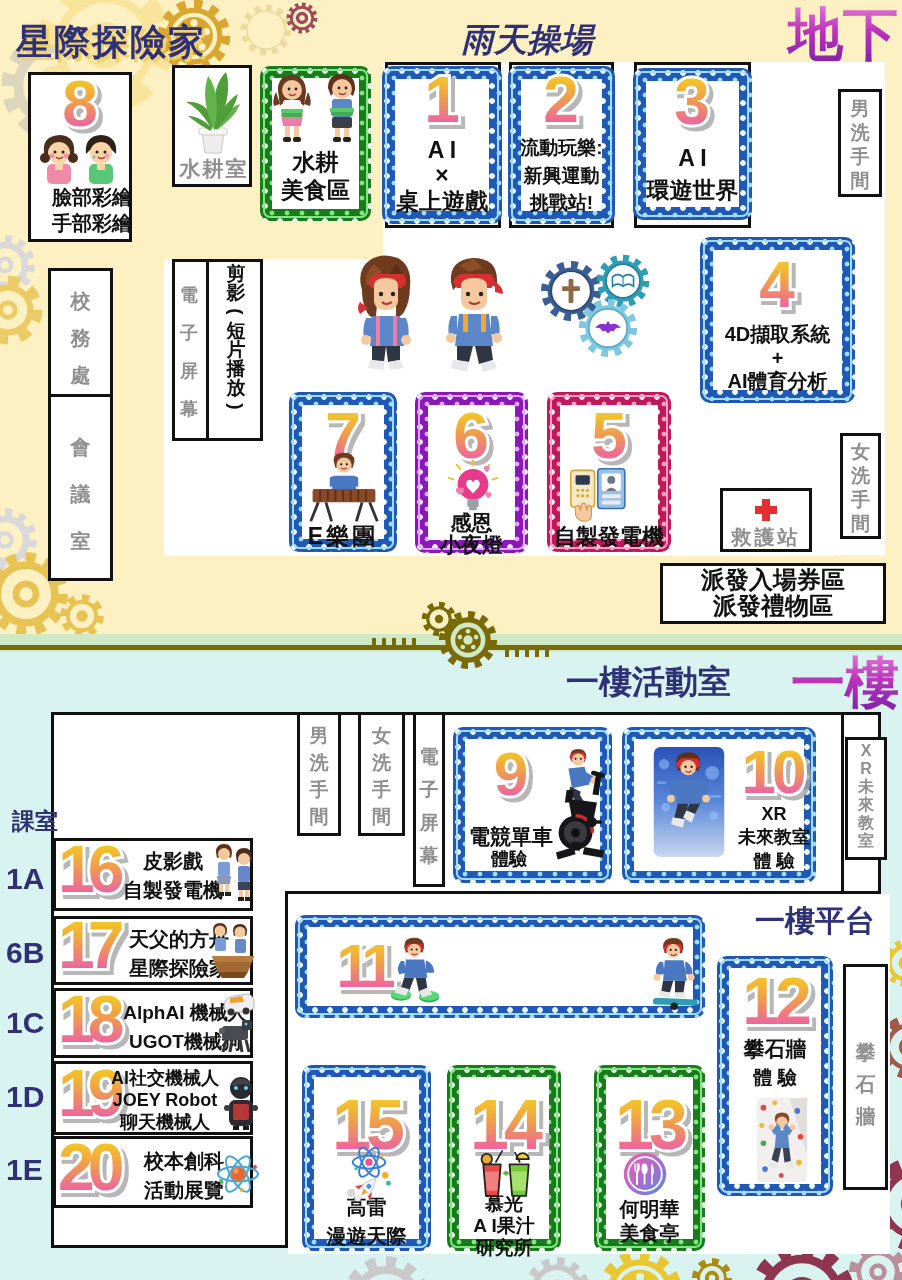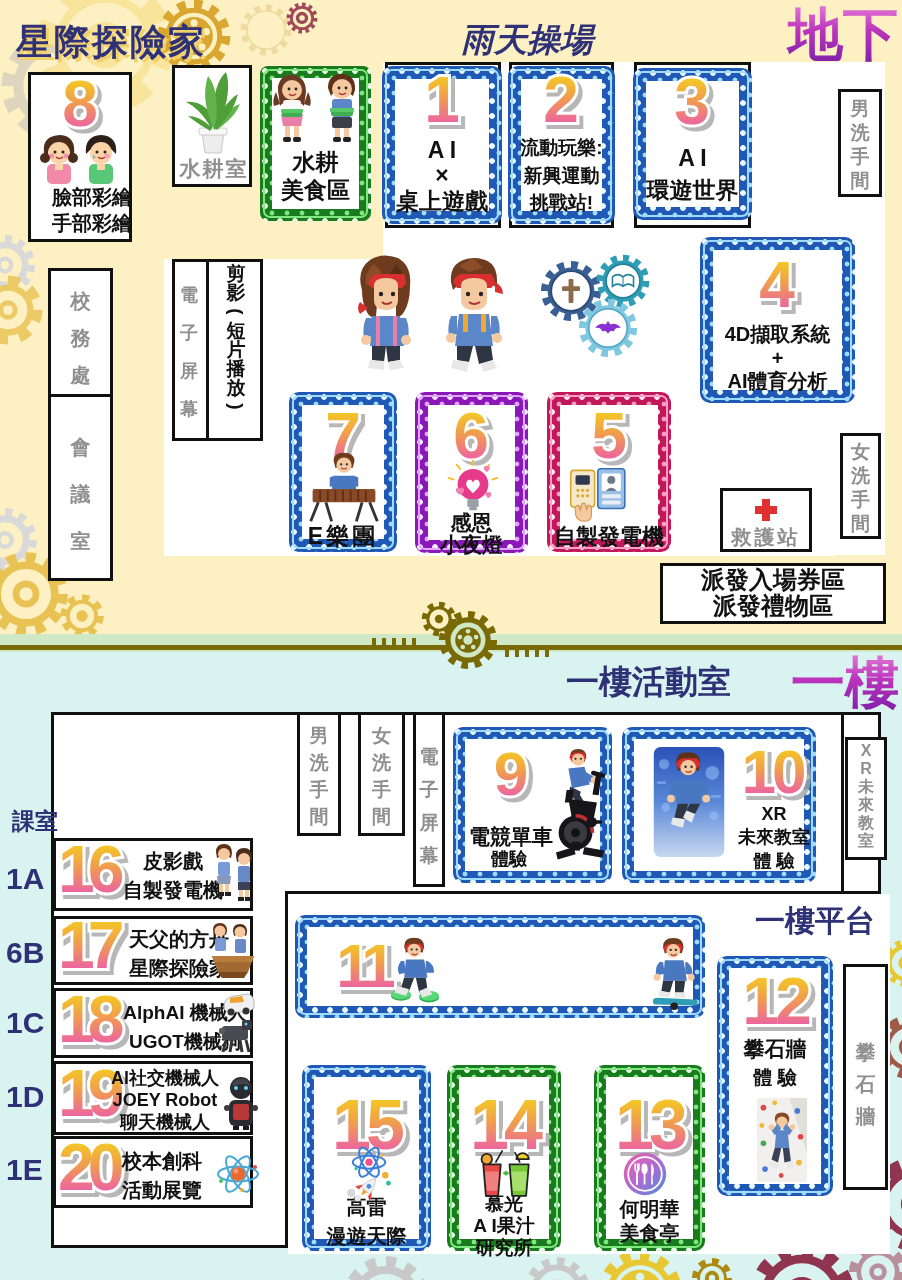--- a/index.html
+++ b/index.html
@@ -244,21 +244,21 @@
   </svg>
 
 <div class="abs navy" style="left:755px;top:901px;font-size:30px;">一樓平台</div>
 
 <div class="room" style="left:28px;top:72px;width:104px;height:170px;"></div>
 
 <svg class="abs bns" style="left:28px;top:72px;" width="104" height="62">
     <text class="bn" x="52" y="54" font-size="64" text-anchor="middle">8</text>
   </svg>
 
-<div class="abs btx" style="left:28px;top:184px;width:104px;font-size:20px;line-height:26px;text-align:right;">臉部彩繪<br>手部彩繪</div>
+<div class="abs btx" style="left:28px;top:184px;width:104px;font-size:20px;line-height:26px;text-align:left;padding-left:24px;">臉部彩繪<br>手部彩繪</div>
 
 <div class="room" style="left:172px;top:65px;width:80px;height:122px;"></div>
 
 <div class="abs vtx" style="left:175px;top:155px;width:78px;height:28px;font-size:21px;letter-spacing:2px;writing-mode:horizontal-tb;">水耕室</div>
 
 <div class="room" style="left:48px;top:268px;width:65px;height:129px;"></div>
 <div class="vcol" style="left:48px;top:283px;width:65px;font-size:20px;line-height:37px;">校<br>務<br>處</div>
 
 <div class="room" style="left:48px;top:394px;width:65px;height:187px;"></div>
 <div class="vcol" style="left:48px;top:424px;width:65px;font-size:20px;line-height:47px;">會<br>議<br>室</div>
@@ -320,21 +320,21 @@
 <div class="room" style="left:53px;top:988px;width:200px;height:70px;"></div>
 
 <div class="room" style="left:53px;top:1061px;width:200px;height:74px;"></div>
 
 <div class="room" style="left:53px;top:1136px;width:200px;height:72px;"></div>
 
 <div class="room" style="left:385px;top:62px;width:116px;height:166px;"></div>
 <div class="room" style="left:509px;top:62px;width:105px;height:166px;"></div>
 <div class="room" style="left:634px;top:62px;width:117px;height:166px;"></div>
 
-<div class="card cgreen" style="left:260px;top:66px;width:111px;height:155px;border-radius:8px;">
+<div class="card cgreen" style="left:260px;top:66px;width:111px;height:155px;">
 <div class="ring" style="border-color:#7fe87f;"></div>
 <div class="in" style="left:12px;top:12px;right:12px;bottom:12px;"></div>
 <div class="ctxt" style="top:82px;font-size:23px;">水耕<br>美食區</div>
 </div>
 
 <div class="card cblue" style="left:382px;top:66px;width:120px;height:158px;">
 <div class="ring" style="border-color:#9fdcff;"></div>
 <div class="in" style="left:13px;top:13px;right:13px;bottom:13px;"></div>
 <svg class="abs bns" style="left:0;top:2px;" width="120" height="64">
       <text class="bn" x="60" y="54" font-size="64" text-anchor="middle">1</text>
@@ -476,21 +476,21 @@
 <div class="abs btx" style="left:122px;top:998px;width:126px;font-size:19px;line-height:29px;text-align:center;">AlphAI 機械人<br>UGOT機械狗</div>
 
 <svg class="abs bns" style="left:56px;top:1066px;" width="66" height="62">
     <text class="bn" x="2" y="50" font-size="66" letter-spacing="-7">19</text>
   </svg>
 <div class="abs btx" style="left:104px;top:1067px;width:122px;font-size:18px;line-height:22px;text-align:center;">Al社交機械人<br>JOEY Robot<br>聊天機械人</div>
 
 <svg class="abs bns" style="left:56px;top:1140px;" width="66" height="62">
     <text class="bn" x="2" y="50" font-size="66" letter-spacing="-7">20</text>
   </svg>
-<div class="abs btx" style="left:122px;top:1147px;width:124px;font-size:20px;line-height:29px;">校本創科<br>活動展覽</div>
+<div class="abs btx" style="left:122px;top:1147px;width:124px;font-size:20px;line-height:29px;text-align:center;">校本創科<br>活動展覽</div>
 
 <svg class="abs" style="left:182px;top:70px;" width="62" height="84" viewBox="0 0 62 84">
 <path d="M20 62 L42 62 L39 83 L23 83 Z" fill="#ededed" stroke="#c8c8c8"></path>
 <rect x="17" y="58" width="28" height="7" rx="2" fill="#f8f8f8" stroke="#cccccc"></rect>
 <g fill="#4f9e3a">
       <path d="M30 60 C22 44 12 36 4 32 C18 30 28 40 31 48 Z"></path>
       <path d="M32 60 C30 34 32 14 44 2 C50 20 42 44 35 58 Z"></path>
       <path d="M31 58 C24 40 20 24 26 6 C36 18 36 42 33 56 Z" fill="#62b44a"></path>
       <path d="M33 58 C40 44 48 38 58 34 C52 48 42 54 35 60 Z" fill="#62b44a"></path>
       <path d="M30 58 C22 50 14 46 6 46 C16 54 24 58 28 61 Z"></path>

